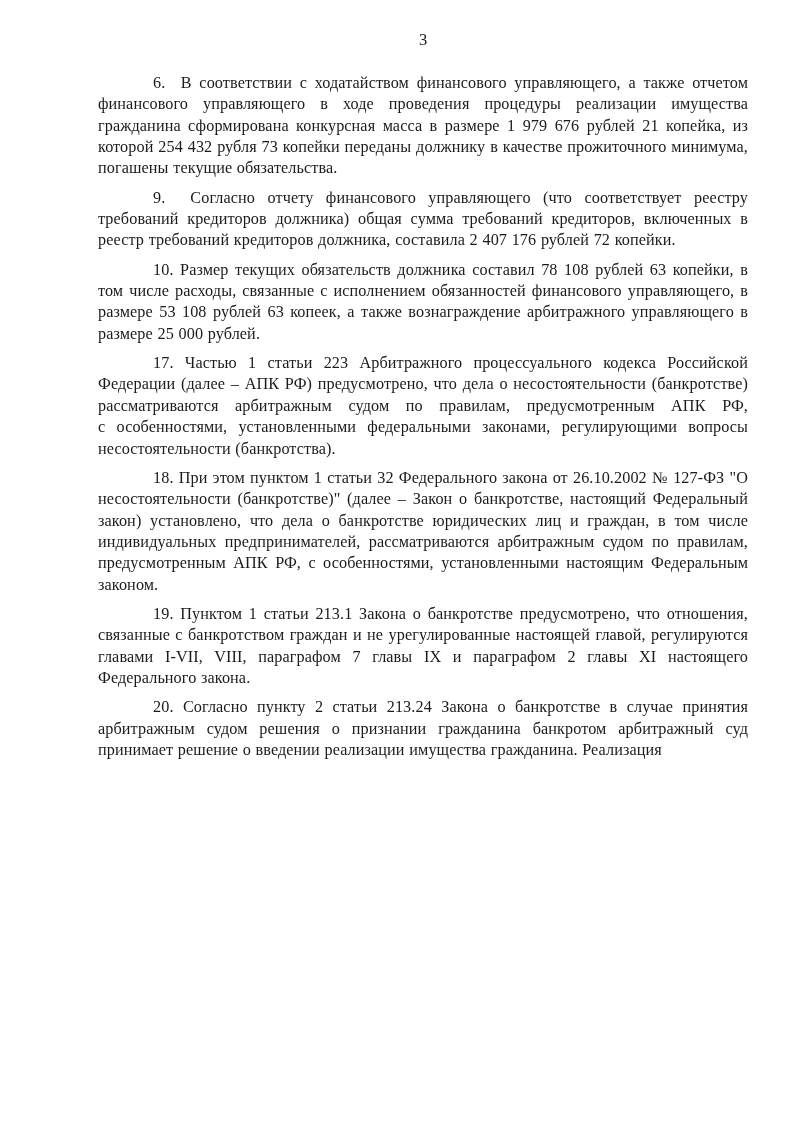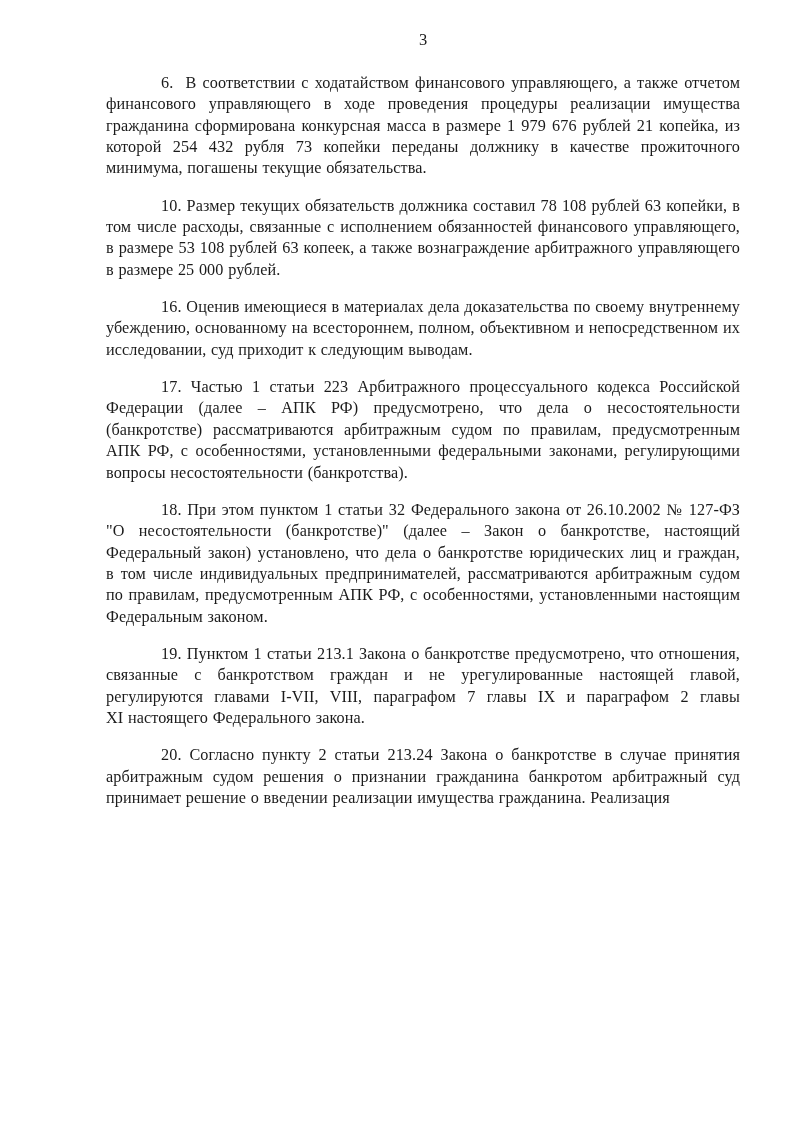--- a/index.html
+++ b/index.html
@@ -18,36 +18,36 @@
     box-sizing: border-box;
     padding: 30px 44px 0 90px;
   }
   .page-number {
     text-align: center;
     font-size: 16.5px;
     line-height: 20px;
     margin-bottom: 23px;
   }
   p.para {
-    margin: 16px;
+    margin: 8px;
     font-size: 16.2px;
     line-height: 21.35px;
     text-align: justify;
     text-indent: 55px;
     letter-spacing: 0.1px;
     word-spacing: 0.5px;
   }
 </style>
 </head>
 <body>
 
 <div class="page">
   <div class="content">
     <div class="page-number">3</div>
     <p class="para">6.&nbsp;&nbsp;В соответствии с ходатайством финансового управляющего, а также отчетом финансового управляющего в ходе проведения процедуры реализации имущества гражданина сформирована конкурсная масса в размере 1&nbsp;979&nbsp;676&nbsp;рублей 21 копейка, из которой 254&nbsp;432&nbsp;рубля 73 копейки переданы должнику в качестве прожиточного минимума, погашены текущие обязательства.</p>
+    <p class="para">9.&nbsp;&nbsp;Согласно отчету финансового управляющего (что соответствует реестру требований кредиторов должника) общая сумма требований кредиторов, включенных в реестр требований кредиторов должника, составила 2&nbsp;407&nbsp;176 рублей 72 копейки.</p>
     <p class="para">10.&nbsp;Размер текущих обязательств должника составил 78&nbsp;108&nbsp;рублей 63 копейки, в том числе расходы, связанные с исполнением обязанностей финансового управляющего, в размере 53&nbsp;108&nbsp;рублей 63 копеек, а также вознаграждение арбитражного управляющего в размере 25&nbsp;000 рублей.</p>
-    <p class="para">16.&nbsp;Оценив имеющиеся в материалах дела доказательства по своему внутреннему убеждению, основанному на&nbsp;всестороннем, полном, объективном и&nbsp;непосредственном их исследовании, суд приходит к следующим выводам.</p>
     <p class="para">17.&nbsp;Частью 1 статьи 223 Арбитражного процессуального кодекса Российской Федерации (далее – АПК РФ) предусмотрено, что дела о несостоятельности (банкротстве) рассматриваются арбитражным судом по&nbsp;правилам, предусмотренным АПК РФ, с&nbsp;особенностями, установленными федеральными законами, регулирующими вопросы несостоятельности (банкротства).</p>
     <p class="para">18.&nbsp;При этом пунктом 1 статьи 32 Федерального закона от 26.10.2002 № 127-ФЗ "О несостоятельности (банкротстве)" (далее – Закон о&nbsp;банкротстве, настоящий Федеральный закон) установлено, что дела о&nbsp;банкротстве юридических лиц и&nbsp;граждан, в&nbsp;том числе индивидуальных предпринимателей, рассматриваются арбитражным судом по&nbsp;правилам, предусмотренным АПК РФ, с&nbsp;особенностями, установленными настоящим Федеральным законом.</p>
     <p class="para">19.&nbsp;Пунктом 1 статьи 213.1 Закона о банкротстве предусмотрено, что отношения, связанные с&nbsp;банкротством граждан и&nbsp;не&nbsp;урегулированные настоящей главой, регулируются главами I-VII, VIII, параграфом 7 главы IX&nbsp;и&nbsp;параграфом 2 главы XI&nbsp;настоящего Федерального закона.</p>
     <p class="para">20.&nbsp;Согласно пункту 2 статьи 213.24 Закона о банкротстве в случае принятия арбитражным судом решения о признании гражданина банкротом арбитражный суд принимает решение о введении реализации имущества гражданина. Реализация</p>
   </div>
 </div>
 
 </body></html>

